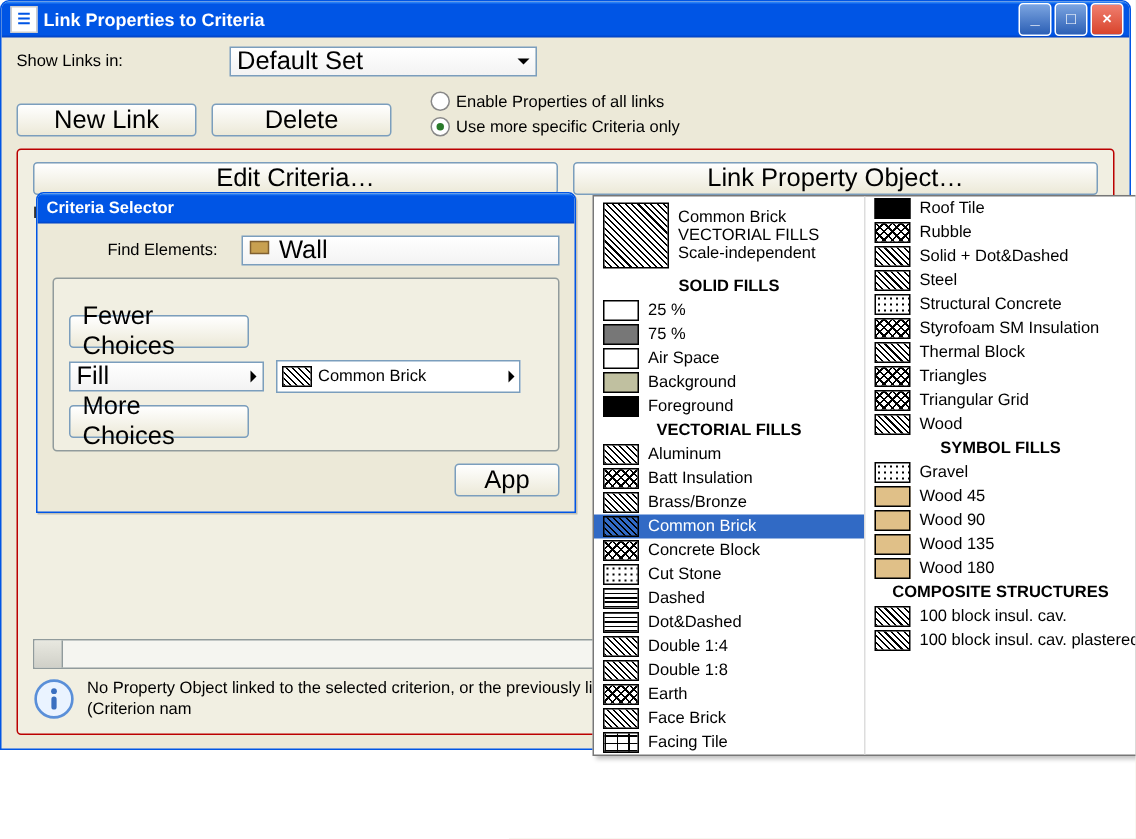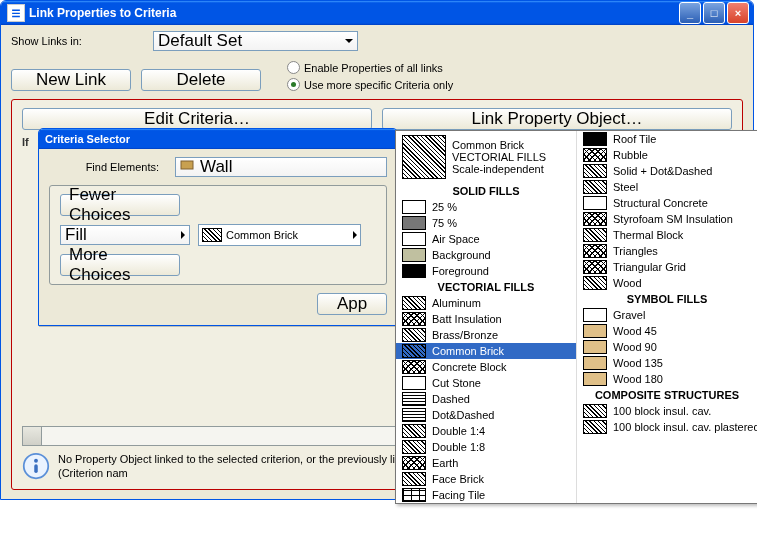--- a/index.html
+++ b/index.html
@@ -131,21 +131,21 @@
   .scroll-stub .thumb.r { left:auto; right:0; border-left:1px solid var(--xp-border); border-right:0;}
   .info-row {
     display:flex; gap:8px; align-items:flex-start; margin-top:6px;
   }
   .info-icon {
     width:28px; height:28px; flex:none;
   }
   
   .criteria-window {
     position:absolute;
-    left:38px; top:128px;
+    left:24px; top:128px;
     width:360px;
     border:1px solid var(--xp-titlebar);
     border-radius:5px 5px 0 0;
     background: var(--xp-face);
     box-shadow: 1px 1px 0 rgba(0,0,0,.2);
     overflow:hidden;
     box-sizing:border-box;
   }
   .criteria-window .titlebar { height:20px; font-size:11px; }
   .criteria-body { padding:8px 10px 10px 10px; }
@@ -319,21 +319,21 @@
         <span style="display:flex; align-items:flex-start; gap:6px;">
           <svg width="14" height="14" viewBox="0 0 14 14">
               <rect x="1" y="4" width="12" height="8" fill="#c8a050" stroke="#806030"></rect>
             </svg>
           <span>Wall</span>
         </span>
       </div>
     </div>
 
     <div class="panel" style="margin-top:8px;">
-      <div class="btn" style="width:120px; margin:0 auto 8px 0;">
+      <div class="btn" style="width:120px; margin:16px auto 8px 0;">
         <span>Fewer Choices</span>
       </div>
       <div class="row" style="gap:8px;">
         <div class="select combo" style="width:130px;">
           <span>Fill</span>
           <span class="arrow-r"></span>
         </div>
         <div class="fill-combo">
           <span class="pattern-swatch mini"></span>
           <span style="flex:1">Common Brick</span>

